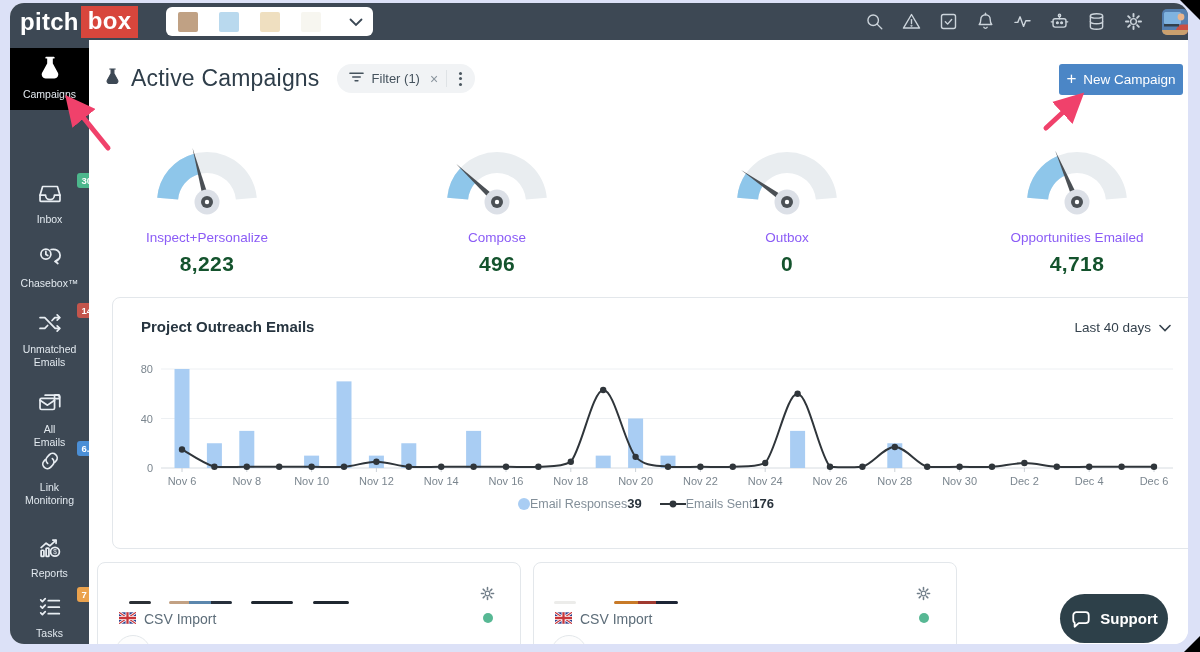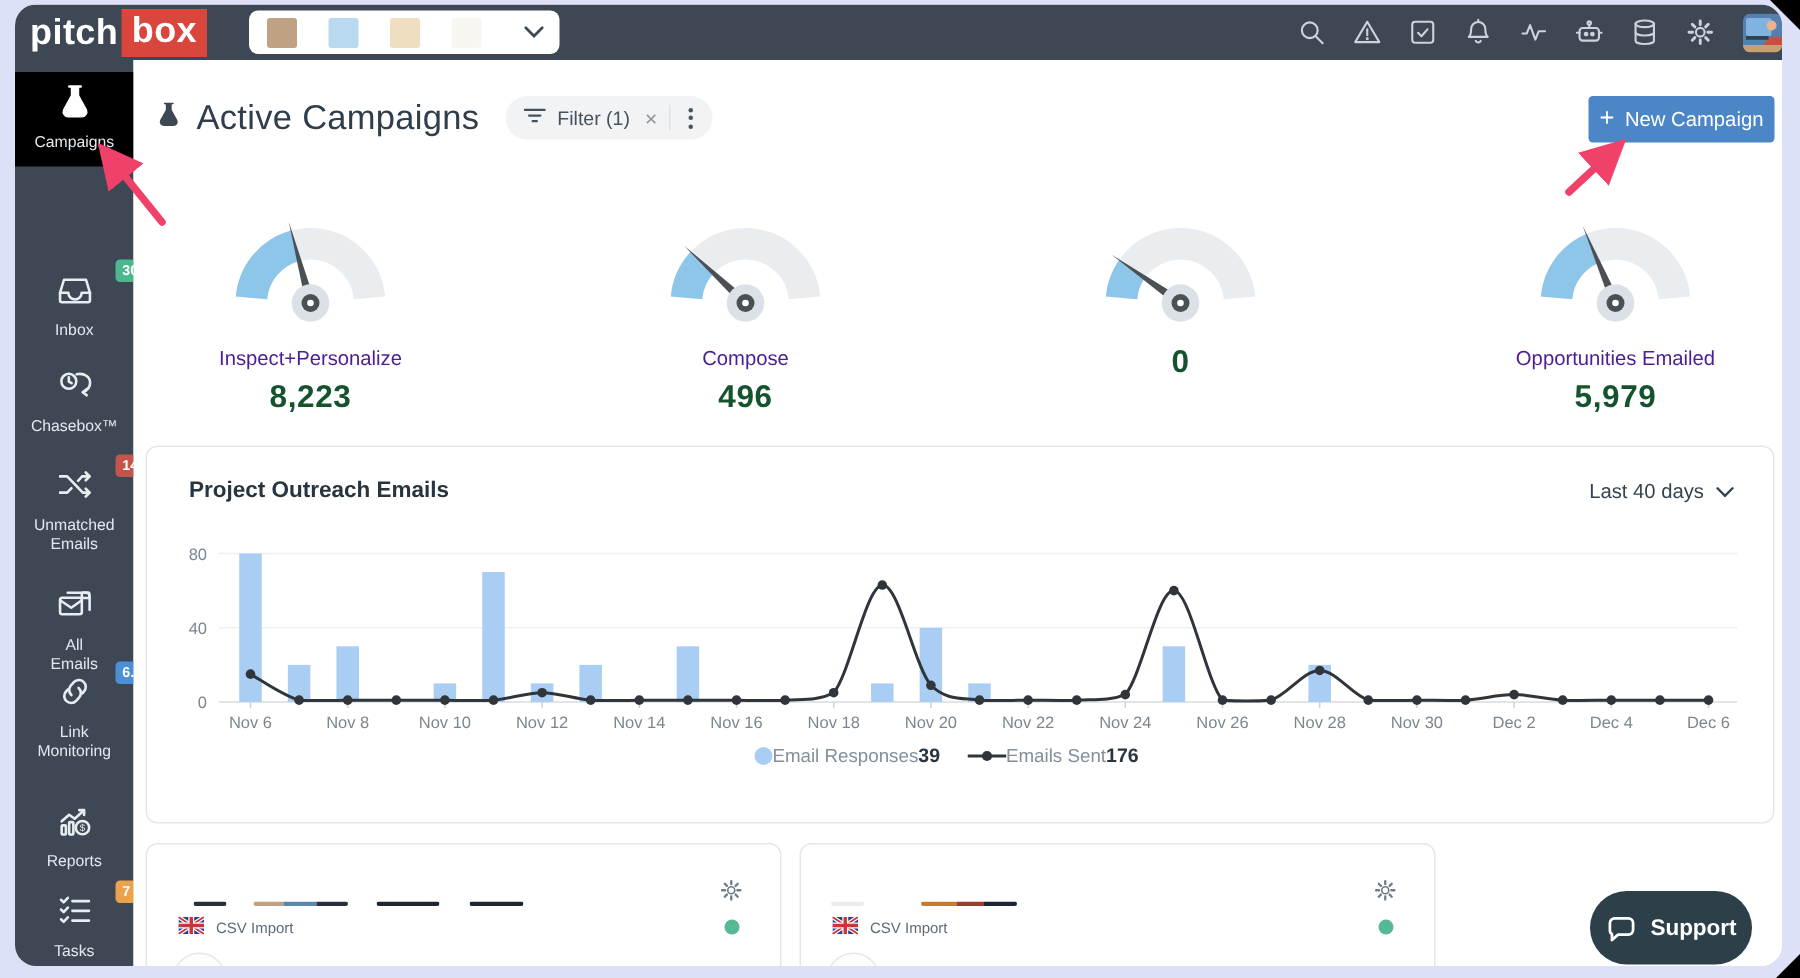--- a/index.html
+++ b/index.html
@@ -31,37 +31,37 @@
   .page-title{font-size:23px;color:#2f3e4a;font-weight:500;margin-left:9px;letter-spacing:.2px;}
   .filter-pill{margin-left:17px;display:flex;align-items:center;background:#f1f3f5;border-radius:15px;height:29px;padding:0 4px 0 12px;font-size:13px;color:#45525d;}
   .filter-pill .fx{margin:0 8px 0 10px;color:#8a949d;font-size:14px;cursor:pointer;}
   .filter-pill .sep{width:1px;height:17px;background:#dfe3e6;margin-right:3px;}
   .kebab{display:flex;flex-direction:column;gap:2.5px;padding:6px 9px;cursor:pointer;}
   .kebab i{width:3px;height:3px;border-radius:50%;background:#4a565f;}
   .btn-new{position:absolute;left:970px;top:24px;width:124px;height:31px;background:#4b86c6;color:#fff;border:none;border-radius:3px;font-size:13.5px;display:flex;align-items:center;justify-content:center;gap:7px;cursor:pointer;font-family:inherit;}
   .btn-new .plus{font-size:17px;font-weight:400;margin-top:-2px;}
   
   .gauge{position:absolute;top:100px;width:240px;text-align:center;}
-  .gauge .glabel{margin-top:8px;font-size:13.5px;color:#4c1d95;}
+  .gauge .glabel{margin-top:8px;font-size:13.5px;color:#8b5cf6;}
   .gauge .gvalue{margin-top:7px;font-size:21px;font-weight:600;color:#14532d;letter-spacing:.4px;}
   
   .card{position:absolute;background:#fff;border:1px solid #e3e7eb;border-radius:8px;box-sizing:border-box;}
-  #chart-card{left:8px;top:257px;width:1086px;height:252px;}
+  #chart-card{left:23px;top:257px;width:1086px;height:252px;}
   .chart-title{position:absolute;left:28px;top:20px;font-size:15px;font-weight:600;color:#273540;}
   .range-select{position:absolute;right:26px;top:22px;display:flex;align-items:center;gap:8px;font-size:13.5px;color:#36434e;cursor:pointer;}
   .legend{position:absolute;left:0;right:0;top:198px;display:flex;justify-content:center;align-items:center;}
   .legend .lbl{font-size:12.5px;color:#838f99;}
   .legend .val{font-size:13px;font-weight:700;color:#2a343d;margin-right:18px;}
   .legend .dot{width:12px;height:12px;border-radius:50%;background:#a9cdf3;}
   
   .camp-card{left:8px;top:522px;width:424px;height:160px;overflow:hidden;}
   .camp-card.second{left:444px;}
   .redact{position:absolute;top:38px;height:3px;border-radius:2px;display:flex;overflow:hidden;}
   .camp-flag-row{position:absolute;left:21px;top:47px;display:flex;align-items:center;gap:8px;}
-  .camp-label{font-size:10px;color:#5d6d79;}
+  .camp-label{font-size:14px;color:#5d6d79;}
   .camp-gear{position:absolute;left:381px;top:22px;cursor:pointer;}
   .camp-dot{position:absolute;left:385px;top:50px;width:10px;height:10px;border-radius:50%;}
   .camp-circle{position:absolute;left:17px;top:72px;width:34px;height:34px;border-radius:50%;border:1.5px solid #e3e7ea;background:#fdfdfd;}
   
   .support-btn{position:absolute;left:971px;top:554px;width:108px;height:49px;background:#2d4049;border-radius:25px;display:flex;align-items:center;justify-content:center;gap:8px;color:#fff;font-size:15px;font-weight:700;cursor:pointer;}
   .arrows{position:absolute;inset:0;pointer-events:none;z-index:60;}
   text{font-family:"Liberation Sans","DejaVu Sans",sans-serif;}
 </style>
 </head>
 <body>
@@ -251,31 +251,32 @@
     <div class="glabel">Compose</div>
     <div class="gvalue">496</div></div>
         <div class="gauge" style="left: 578px;"><svg width="130" height="78" viewBox="0 0 130 78">
       <path d="M15.19026509541272 57.64221286261709A50 50 0 0 1 114.80973490458729 57.64221286261709L93.88964624466063 59.47248346031792A29 29 0 0 0 36.110353755339375 59.47248346031792Z" fill="#e9edf0"></path>
       <path d="M15.19026509541272 57.64221286261709A50 50 0 0 1 24.042397785550413 33.321178182447696L41.24459071561924 45.36628334581966A29 29 0 0 0 36.110353755339375 59.47248346031792Z" fill="#8ec6ea"></path>
       <polygon points="19.12748551981646,29.879719564341414 71.04592010503852,62.08276523117266 67.1456003378514,67.65299913233781" fill="#4b5055"></polygon>
       <circle cx="65" cy="62" r="12.5" fill="#dce0e7"></circle>
       <circle cx="65" cy="62" r="6" fill="#4b5055"></circle>
       <circle cx="65" cy="62" r="2.2" fill="#fff"></circle>
     </svg>
+    <div class="glabel">Outbox</div>
     <div class="gvalue">0</div></div>
         <div class="gauge" style="left: 868px;"><svg width="130" height="78" viewBox="0 0 130 78">
       <path d="M15.19026509541272 57.64221286261709A50 50 0 0 1 114.80973490458729 57.64221286261709L93.88964624466063 59.47248346031792A29 29 0 0 0 36.110353755339375 59.47248346031792Z" fill="#e9edf0"></path>
       <path d="M15.19026509541272 57.64221286261709A50 50 0 0 1 45.46344357553632 15.97475732737798L53.668797273811066 35.30535924987923A29 29 0 0 0 36.110353755339375 59.47248346031792Z" fill="#8ec6ea"></path>
       <polygon points="43.119056804600675,10.45172820666334 70.08337214418466,65.27403843039868 63.82393914070807,67.93101010412573" fill="#4b5055"></polygon>
       <circle cx="65" cy="62" r="12.5" fill="#dce0e7"></circle>
       <circle cx="65" cy="62" r="6" fill="#4b5055"></circle>
       <circle cx="65" cy="62" r="2.2" fill="#fff"></circle>
     </svg>
     <div class="glabel">Opportunities Emailed</div>
-    <div class="gvalue">5,979</div></div>
+    <div class="gvalue">4,718</div></div>
       </div>
 
     <div class="card" id="chart-card">
       <div class="chart-title">Project Outreach Emails</div>
       <div class="range-select">
         <span>Last 40 days</span>
         <svg width="12" height="8" viewBox="0 0 12 8">
             <path d="M1 1.5l5 5 5-5" fill="none" stroke="#36434e" stroke-width="1.6" stroke-linecap="round"></path>
           </svg>
       </div>

